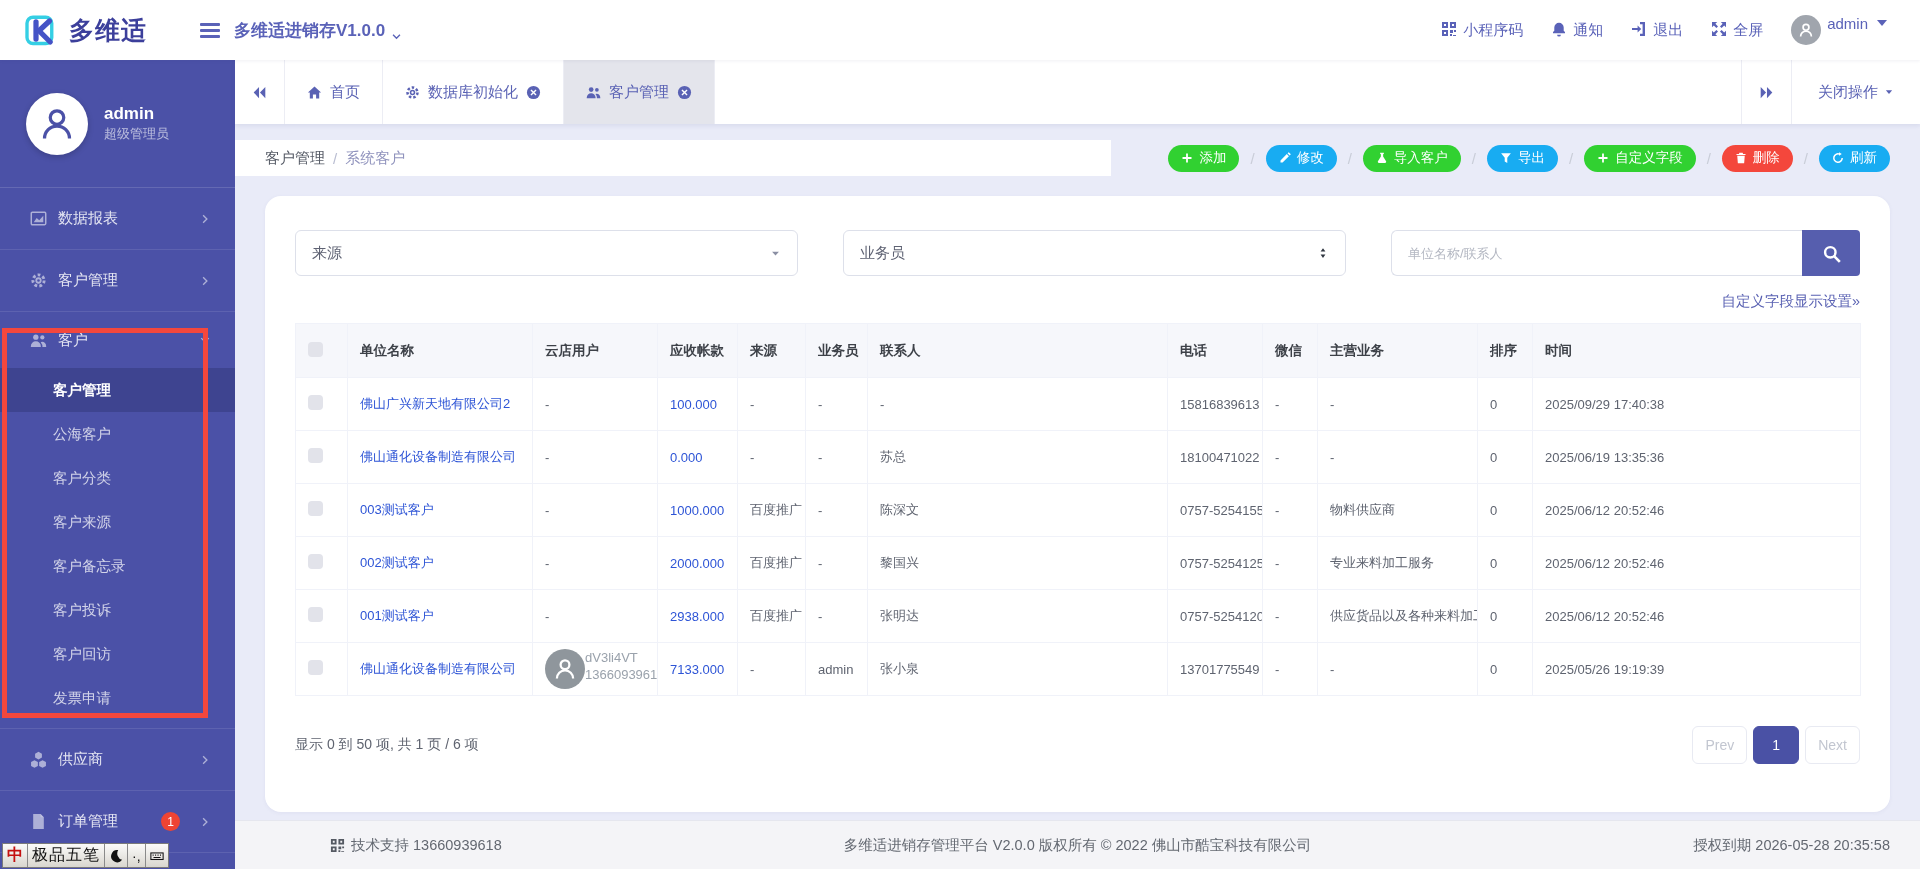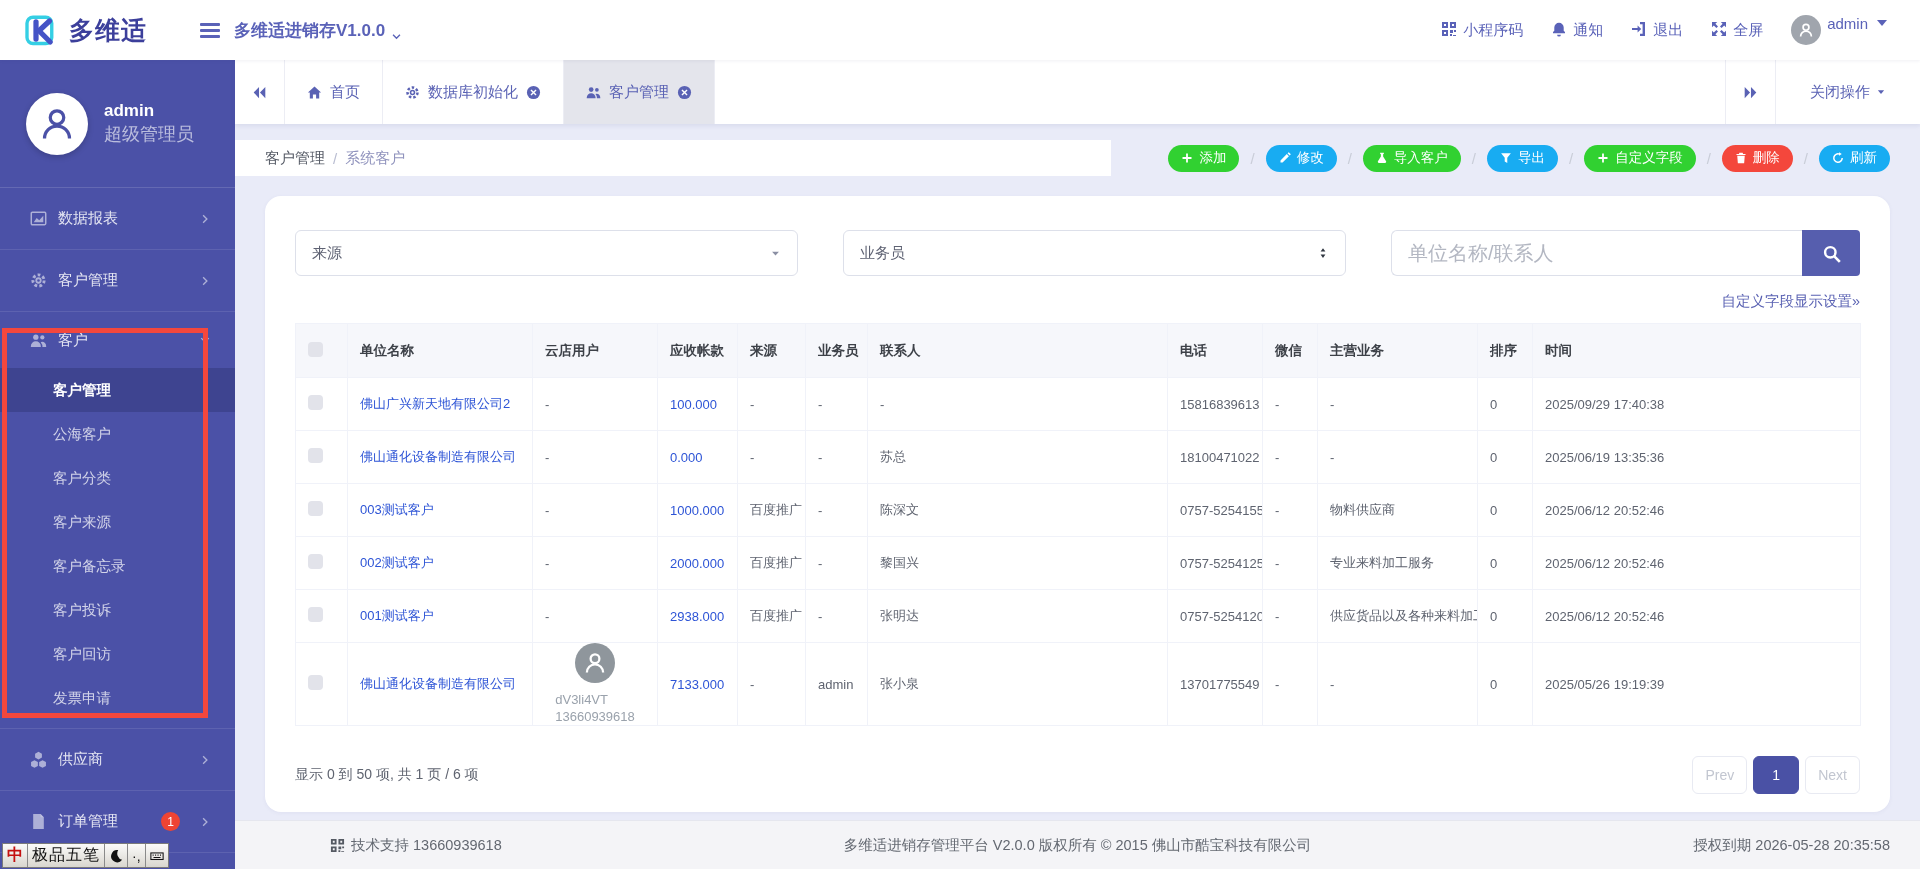--- a/index.html
+++ b/index.html
@@ -29,21 +29,21 @@
   .layout { display:flex; height:809px; }
 
   
   .sidebar { width:235px; background:#4b51a7; position:relative; flex-shrink:0; color:#fff; }
   .side-user { height:128px; display:flex; align-items:center; gap:16px; padding:0 18px 0 26px;
     border-bottom:1px solid rgba(255,255,255,.14); }
   .avatar-big { width:62px; height:62px; border-radius:50%; background:#fff; display:flex; align-items:center; justify-content:center;
     box-shadow:0 2px 6px rgba(0,0,0,.2); }
   .avatar-big svg { width:40px; height:40px; }
   .side-user-name { font-size:17px; font-weight:bold; color:#fff; }
-  .side-user-role { font-size:18px; color:rgba(255,255,255,.62); margin-top:1px; }
+  .side-user-role { font-size:13px; color:rgba(255,255,255,.62); margin-top:1px; }
   .menu { list-style:none; }
   .menu-top { height:62px; display:flex; align-items:center; gap:11px; padding:0 24px 0 30px; font-size:15px;
     color:rgba(255,255,255,.85); border-bottom:1px solid rgba(255,255,255,.10); cursor:pointer; position:relative; }
   .menu-top .icon { font-size:17px; color:rgba(255,255,255,.55); }
   .menu-top .chev { margin-left:auto; font-size:12px; color:rgba(255,255,255,.55); }
   .menu-top .badge { margin-left:auto; background:#ee4433; color:#fff; width:19px; height:19px; border-radius:50%;
     font-size:12px; display:flex; align-items:center; justify-content:center; }
   .menu-top .badge + .chev { margin-left:8px; }
   .menu-group { border-bottom:1px solid rgba(255,255,255,.10); }
   .menu-group .menu-top { border-bottom:none; height:56px; }
@@ -65,21 +65,21 @@
   
   .tab-bar { height:64px; background:#fff; display:flex; align-items:stretch; box-shadow:0 2px 4px rgba(70,75,140,.10); position:relative; z-index:5; }
   .tab-scroll { width:50px; display:flex; align-items:center; justify-content:center; color:#5a62b4; cursor:pointer;
     border-right:1px solid #ecedf4; font-size:15px; }
   .tab { display:flex; align-items:center; gap:8px; padding:0 22px; font-size:15px; color:#5a62b4;
     border-right:1px solid #ecedf4; cursor:pointer; white-space:nowrap; }
   .tab .icon { font-size:15px; }
   .tab .tab-close { font-size:15px; color:#5a62b4; }
   .tab.active { background:#e4e5ec; }
   .tab-right { margin-left:auto; display:flex; align-items:stretch; }
-  .close-ops { display:flex; align-items:center; gap:6px; padding:0 34px; font-size:15px; color:#5a62b4;
+  .close-ops { display:flex; align-items:center; gap:6px; padding:0 26px; font-size:15px; color:#5a62b4;
     border-left:1px solid #ecedf4; cursor:pointer; }
   .close-ops .icon { font-size:10px; }
 
   
   .crumb-band { height:66px; padding:16px 0 14px; background:#e9ebf8; }
   .crumb-bar { height:36px; display:flex; align-items:center;
     background:linear-gradient(90deg,#ffffff 0,#ffffff 52%,rgba(255,255,255,0) 52%); }
   .breadcrumb { padding-left:30px; font-size:15px; color:#565b66; display:flex; gap:8px; align-items:center; }
   .breadcrumb .sep { color:#b9bdd1; }
   .breadcrumb .current { color:#9093bd; }
@@ -94,35 +94,35 @@
   .content { flex:1; padding:6px 30px 0; background:#e9ebf8; overflow:hidden; }
   .card { background:#fff; border-radius:16px; height:616px; padding:34px 30px 0; box-shadow:0 1px 4px rgba(70,75,140,.06);
     display:flex; flex-direction:column; }
   .filter-row { display:flex; gap:45px; }
   .select-box { flex:1; height:46px; border:1px solid #dde0ea; border-radius:6px; display:flex; align-items:center;
     padding:0 16px; font-size:15px; color:#5e6273; cursor:pointer; background:#fff; }
   .select-box .arrow { margin-left:auto; color:#8a8fa3; font-size:11px; }
   .select-box .spinner { margin-left:auto; color:#303641; font-size:12px; }
   .search-group { flex:1; display:flex; }
   .search-input { flex:1; height:46px; border:1px solid #dde0ea; border-right:none; border-radius:6px 0 0 6px;
-    padding:0 16px; font-size:20px; color:#333; outline:none; font-family:inherit; }
+    padding:0 16px; font-size:13px; color:#333; outline:none; font-family:inherit; }
   .search-input::placeholder { color:#b3b7c2; }
   .search-btn { width:58px; height:46px; background:#565eae; border:none; border-radius:0 4px 4px 0; color:#fff;
     display:flex; align-items:center; justify-content:center; font-size:19px; cursor:pointer; }
   .fields-link-row { text-align:right; margin:16px 0 12px; }
   .fields-link { color:#5a62b3; font-size:14.5px; text-decoration:none; cursor:pointer; }
 
   
   table { width:100%; border-collapse:collapse; table-layout:fixed; font-size:13px; }
   th, td { border:1px solid #f0f2f9; padding:0 12px; text-align:left; overflow:hidden; white-space:nowrap; }
   thead th { background:#f6f7fb; height:54px; color:#3d4148; font-weight:bold; font-size:13.5px; }
   tbody td { height:53px; color:#5f6470; }
   td.link-cell { color:#2d54d6; }
   .cb { width:15px; height:15px; border-radius:4px; background:#e2e3ea; display:inline-block; cursor:pointer; }
-  .cloud-user { display:flex; align-items:center; gap:8px;flex-direction:column; }
+  .cloud-user { display:flex; gap:0; }
   .cloud-avatar { width:40px; height:40px; min-width:40px; border-radius:50%; background:#8f969c;
     display:flex; align-items:center; justify-content:center; }
   .cloud-avatar svg { width:26px; height:26px; }
   .cloud-lines { color:#9aa2ac; font-size:13px; line-height:17px; }
 
   
   .pager-row { display:flex; align-items:center; justify-content:space-between; margin-top:30px; }
   .pager-summary { color:#5f6470; font-size:14px; }
   .pager { display:flex; gap:6px; }
   .pager button { min-width:46px; height:38px; border-radius:6px; border:1px solid #e8eaf2; background:#fff;
@@ -653,17 +653,17 @@
 
     <footer class="app-footer">
       <span class="footer-left">
         <span class="icon">
           <svg viewBox="0 0 16 16">
               <path fill="currentColor" d="M1 1h6v6H1zm2 2v2h2V3zM9 1h6v6H9zm2 2v2h2V3zM1 9h6v6H1zm2 2v2h2v-2zm6-2h3v3H9zm4 0h2v2h-2zm-4 4h2v2H9zm3 1h3v1h-3z"></path>
             </svg>
           </span>
         <span>技术支持 13660939618</span>
       </span>
-      <span class="footer-center">多维适进销存管理平台 V2.0.0 版权所有 © 2015 佛山市酷宝科技有限公司</span>
+      <span class="footer-center">多维适进销存管理平台 V2.0.0 版权所有 © 2022 佛山市酷宝科技有限公司</span>
       <span class="footer-right">授权到期 2026-05-28 20:35:58</span>
     </footer>
   </div>
 </div>
 
 </body></html>

